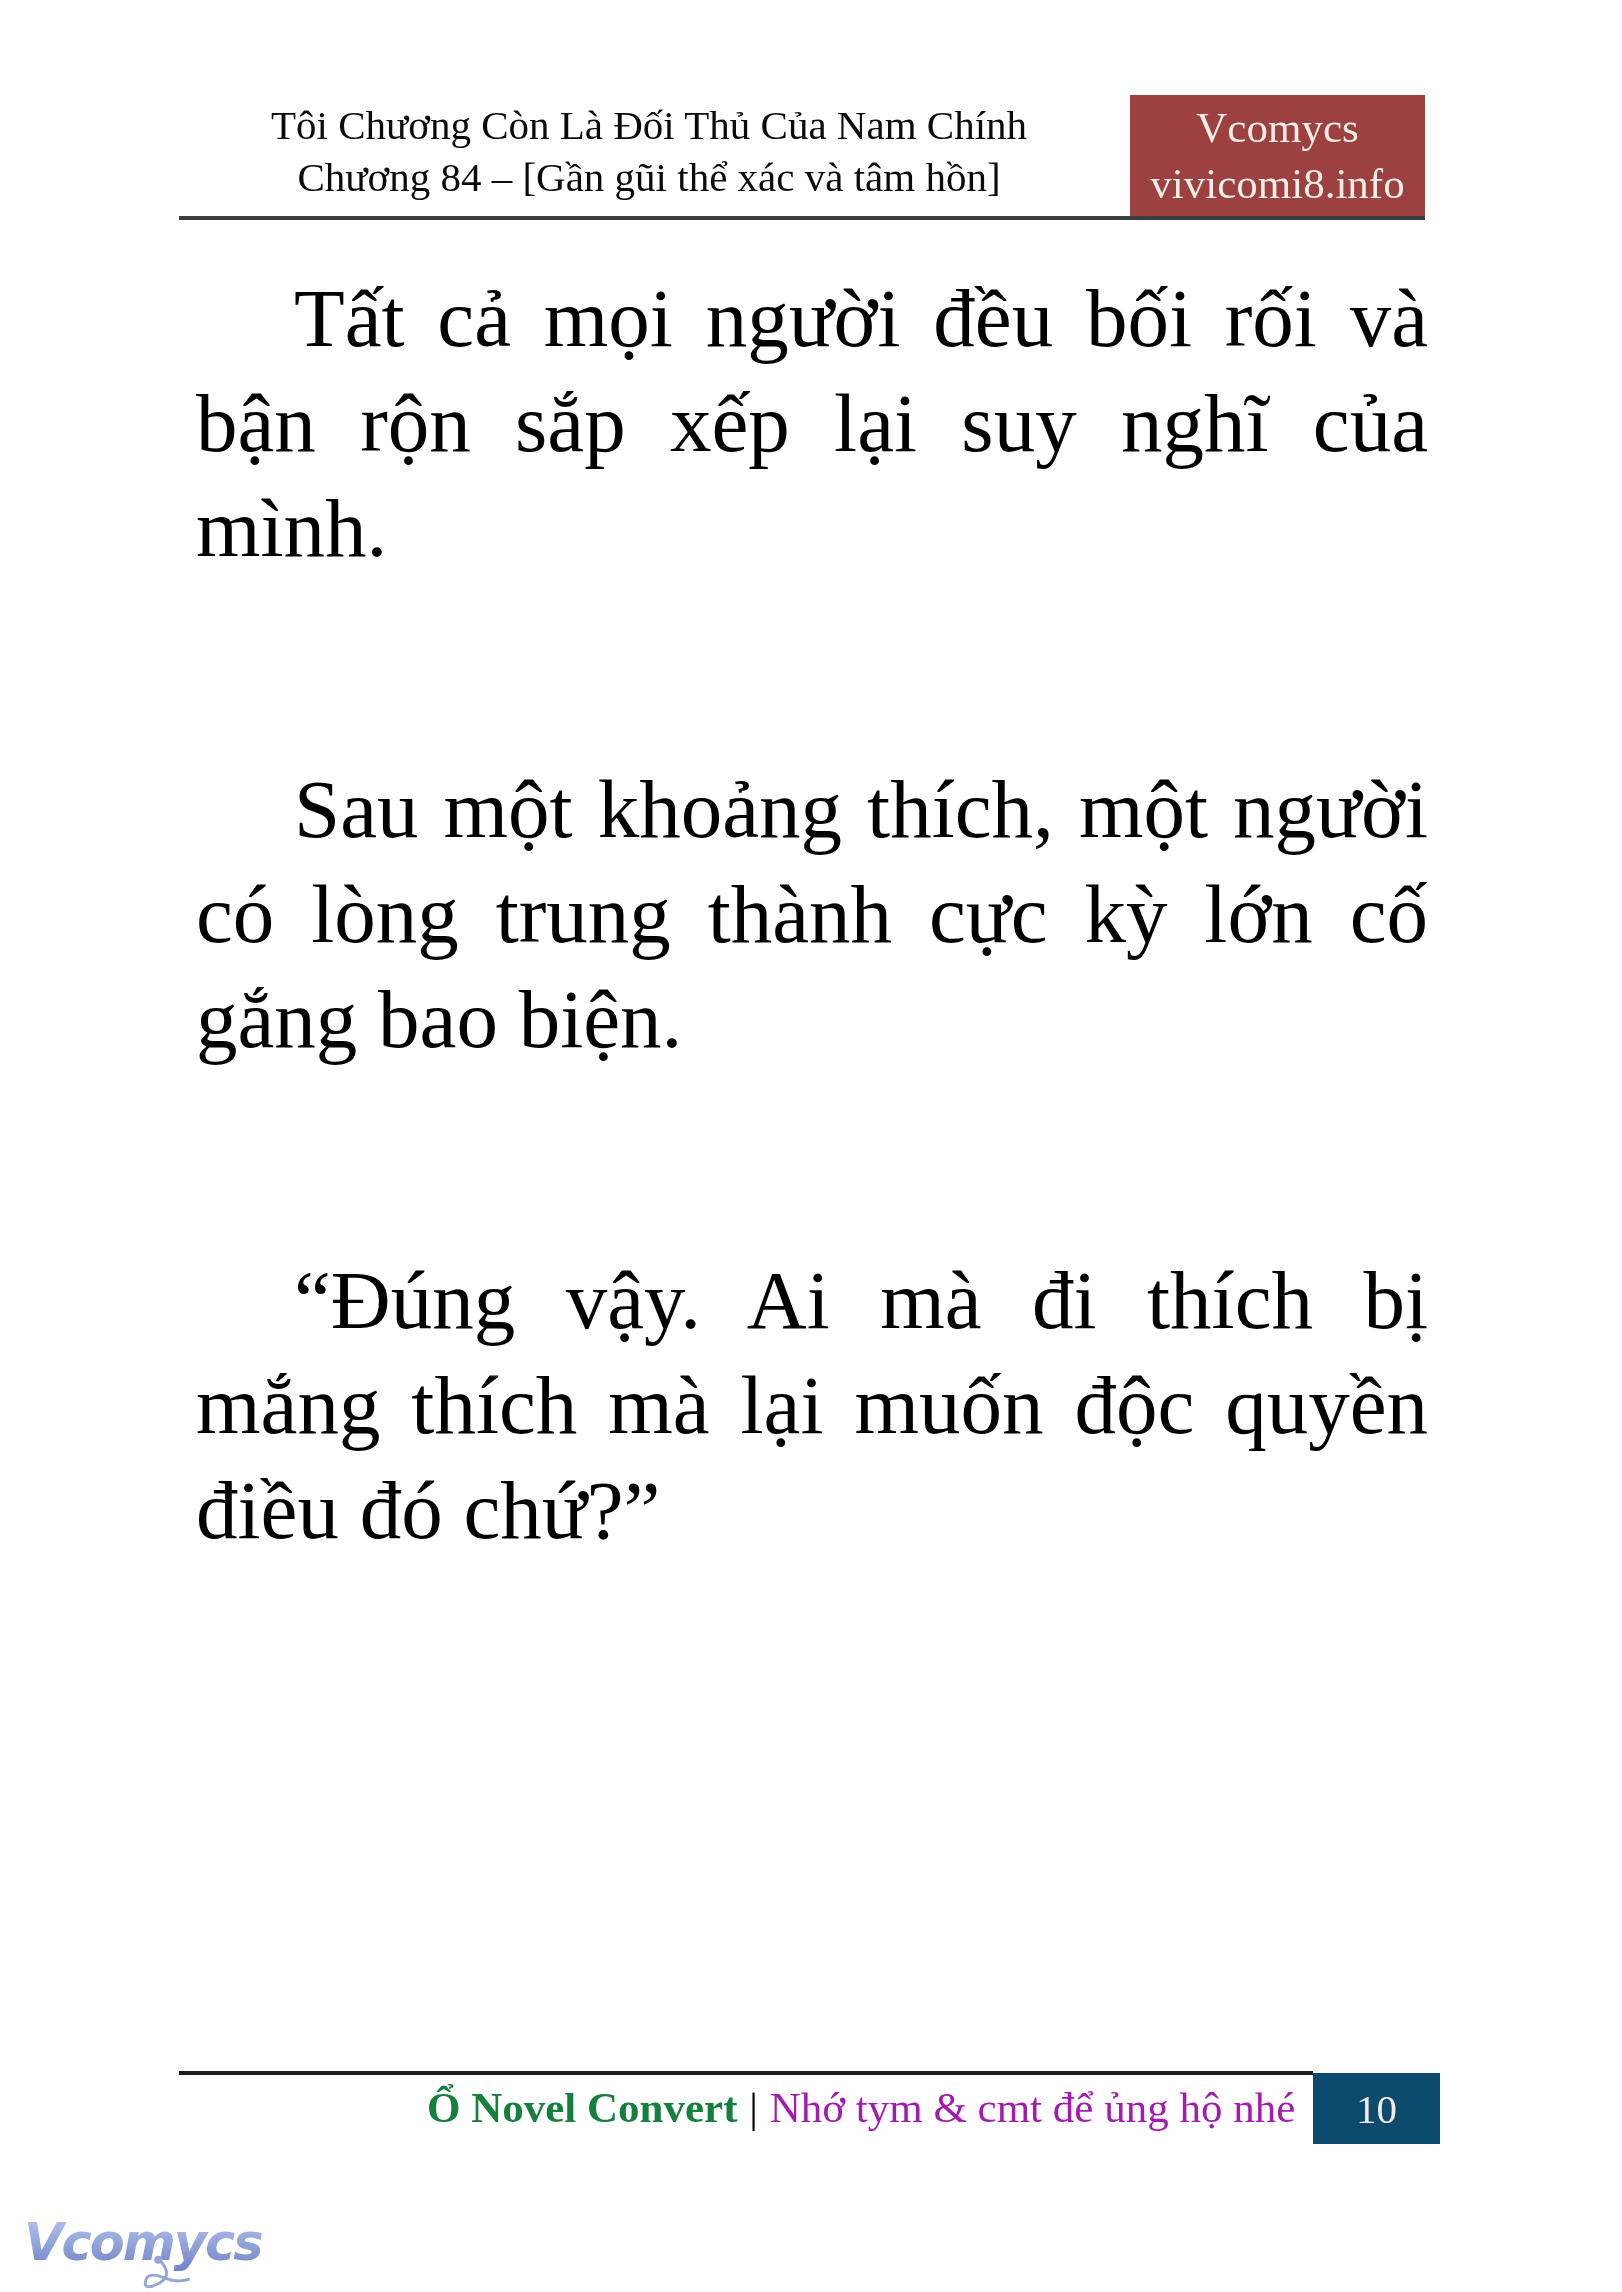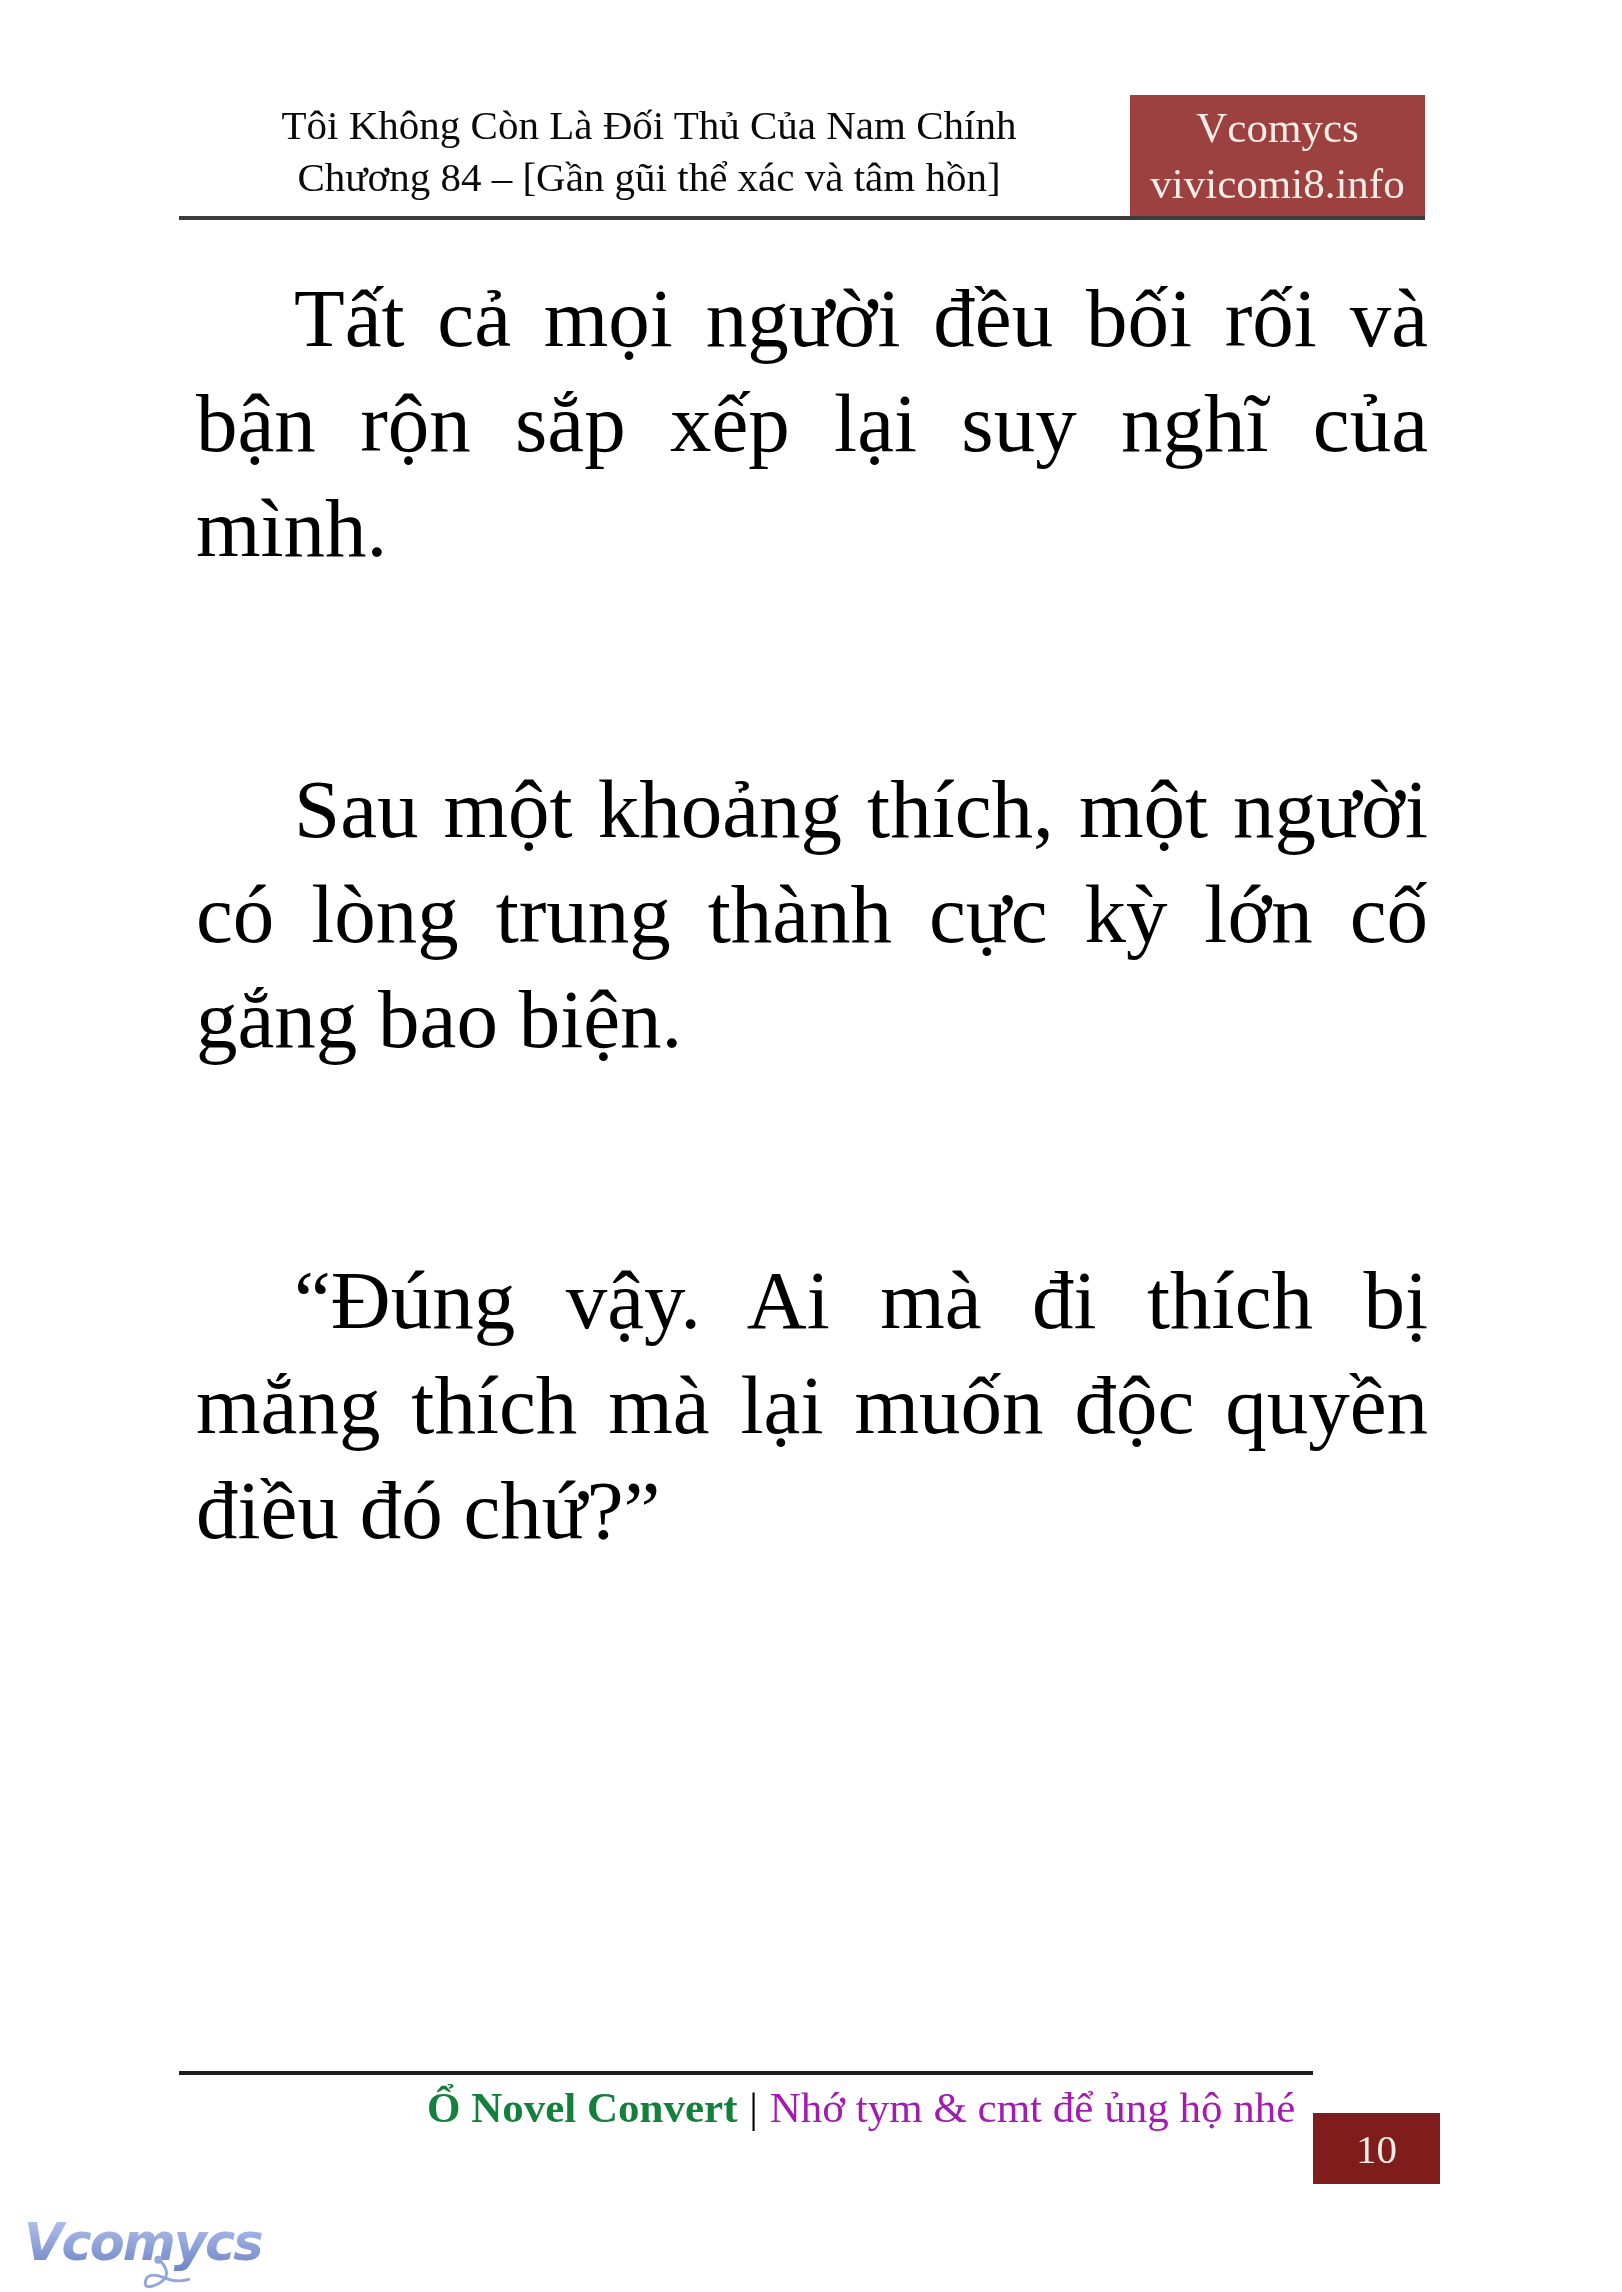--- a/index.html
+++ b/index.html
@@ -72,43 +72,42 @@
     line-height: 57px;
     white-space: nowrap;
   }
   .footer-brand { color: #15803d; font-weight: bold; }
   .footer-sep { color: #000; padding: 0 11.8px; font-weight: 400; }
   .footer-note { color: #a21caf; }
   .page-badge {
     position: absolute;
     left: 1313px; top: 2073px;
     width: 127px; height: 71px;
-    background: #7f1d1d;
+    background: #0c4a6e;
     color: #f2ece3;
     font-size: 41px;
     display: flex;
     align-items: center;
     justify-content: center;
-    margin-top: 40px;
   }
 
   
   .logo {
     position: absolute;
     left: 21.6px; top: 2201px;
     width: 245px; height: 93px;
   }
 </style>
 </head>
 <body>
 
 <div class="page">
 
   <div class="header-titles">
-    <div>Tôi Không Còn Là Đối Thủ Của Nam Chính</div>
+    <div>Tôi Chương Còn Là Đối Thủ Của Nam Chính</div>
     <div>Chương 84 – [Gần gũi thể xác và tâm hồn]</div>
   </div>
 
   <div class="header-badge">
     <div>Vcomycs</div>
     <div>vivicomi8.info</div>
   </div>
 
   <div class="header-rule"></div>
 

